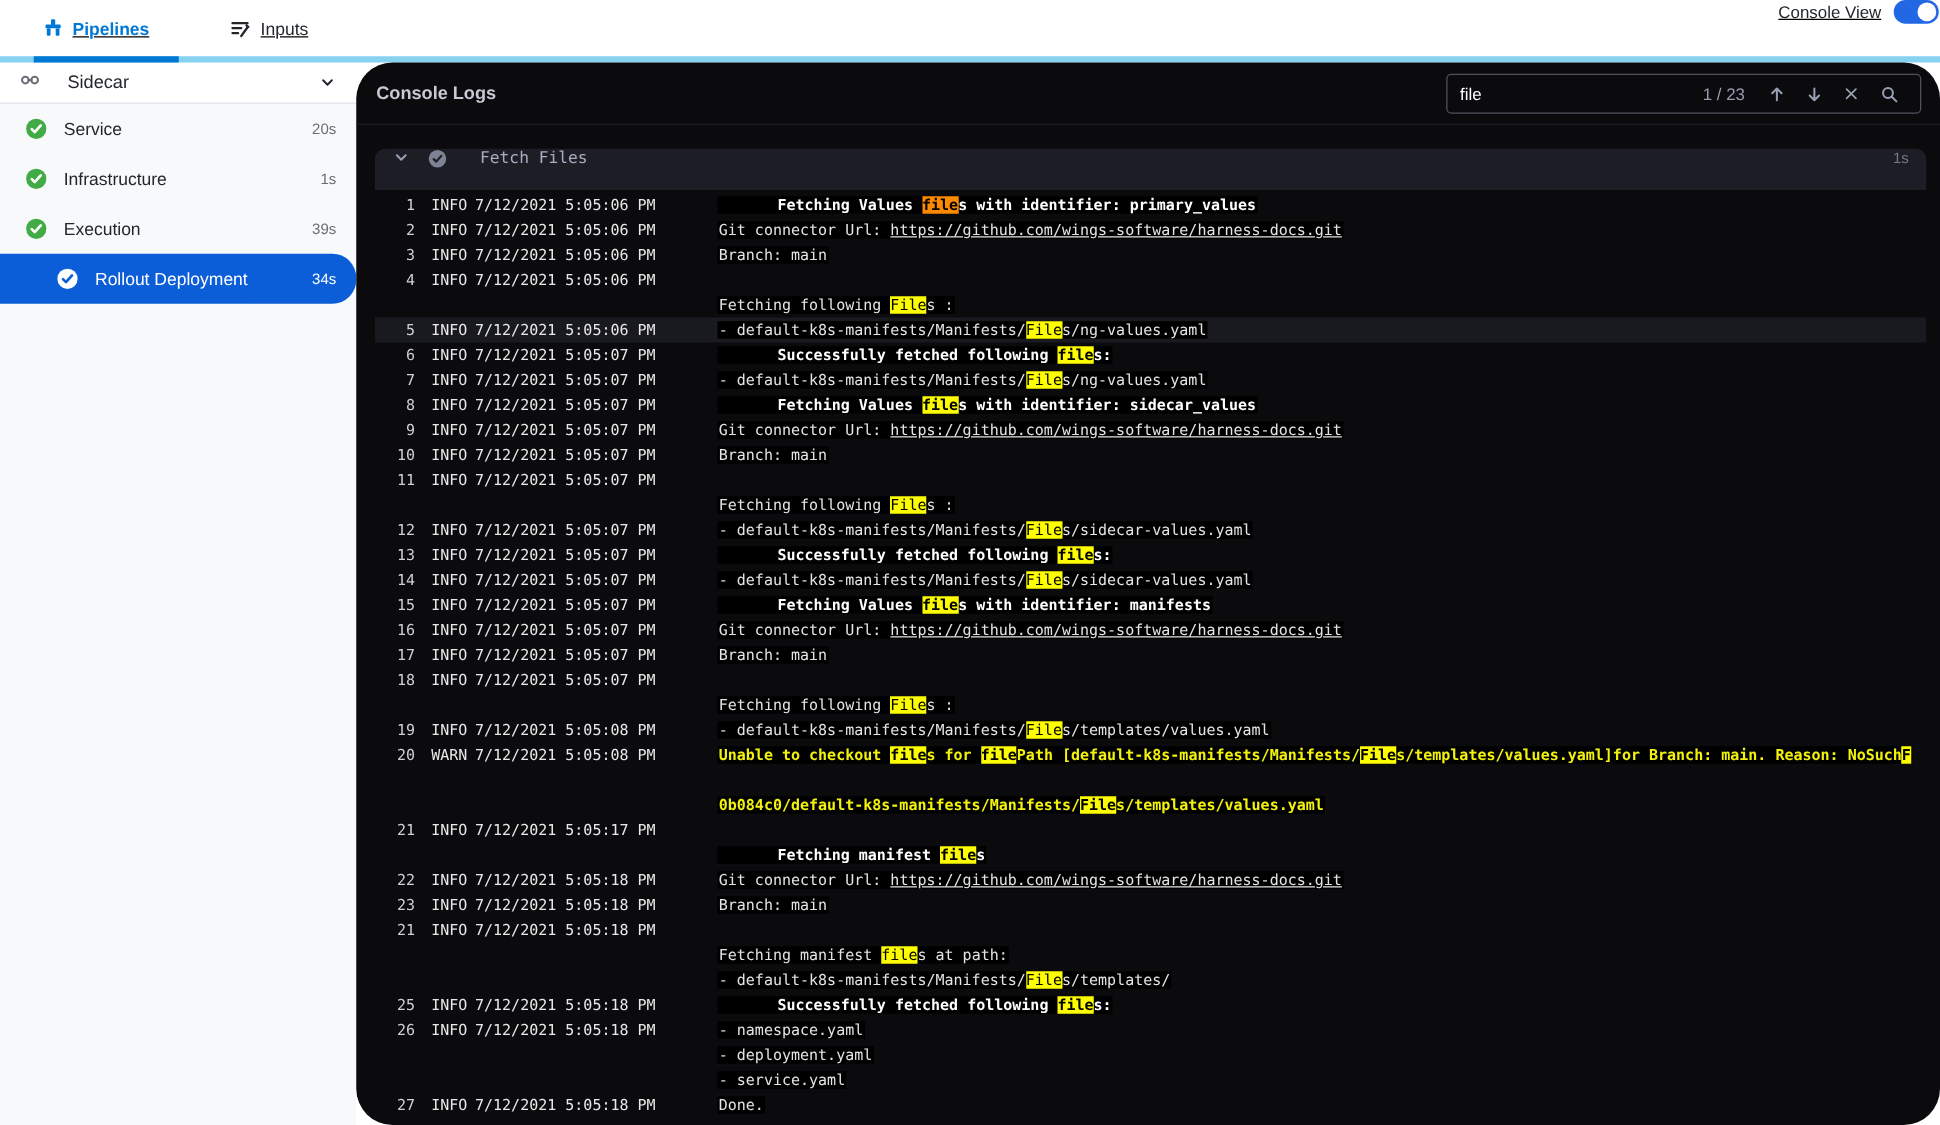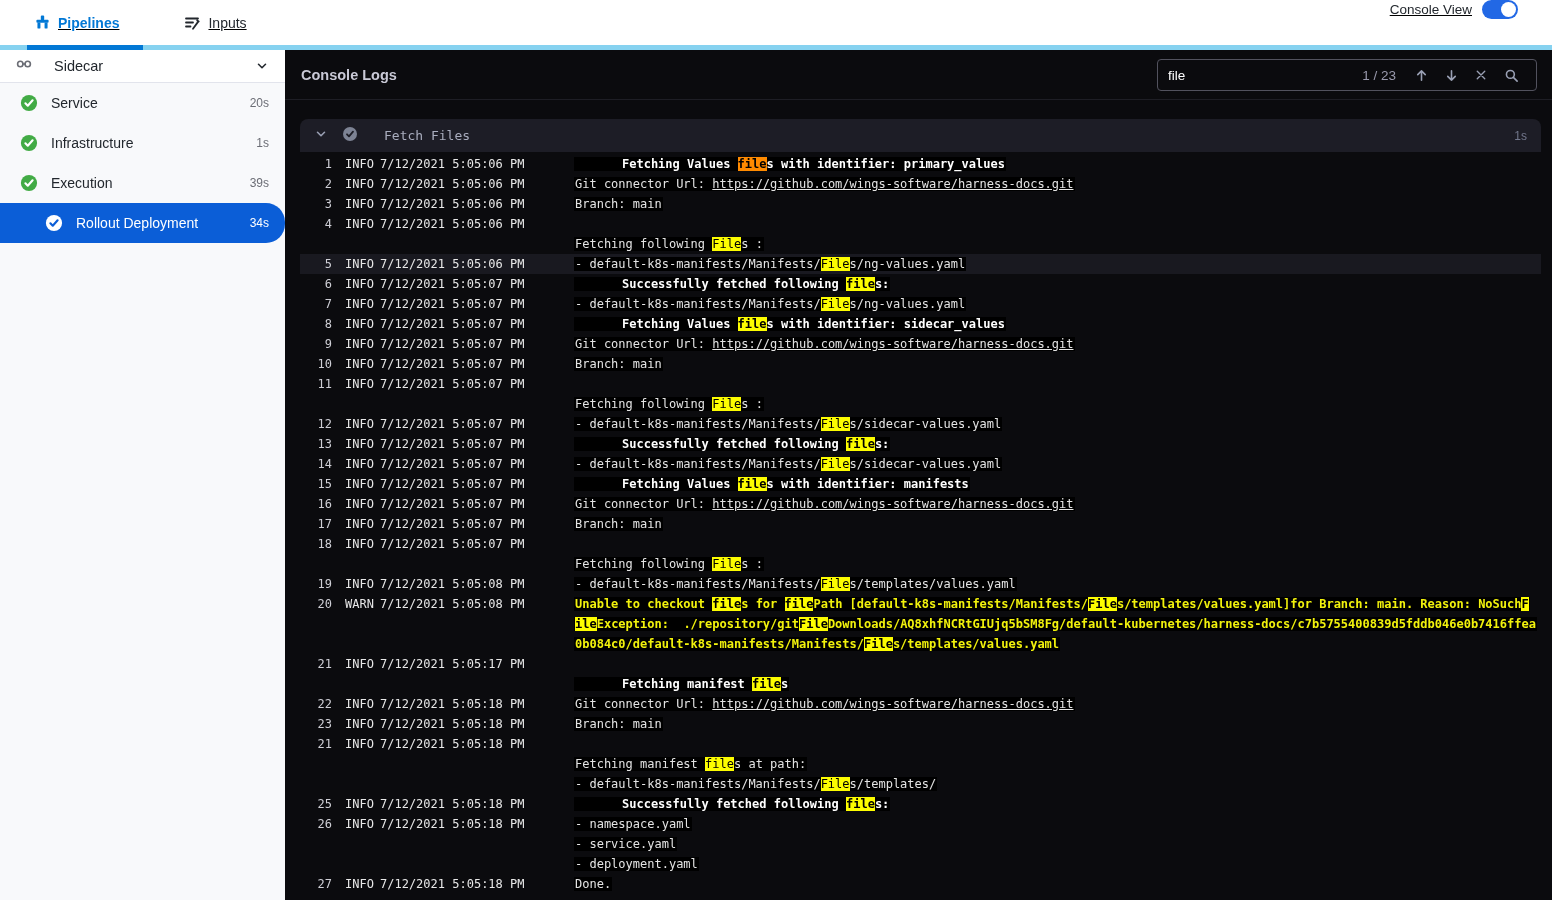--- a/index.html
+++ b/index.html
@@ -7,21 +7,21 @@
     font-family:"Liberation Sans", sans-serif; }
 
   
   .topbar { height:45px; background:#ffffff; display:flex; align-items:flex-start; position:relative;text-decoration:underline; }
   .tab { display:flex; align-items:center; gap:8px; font-size:14px; color:#22272d;
     padding:0 10px; height:100%; cursor:pointer; }
   .tab.tab-pipelines { margin-left:25px; }
   .tab.tab-inputs { margin-left:45px; }
   .tab.active { color:#0278d5; font-weight:bold; }
   .tab .icon { display:flex; align-items:center; }
-  .topbar-right { margin-left:auto; margin-right:34px; display:flex; align-items:center; gap:10px; }
+  .topbar-right { margin-left:auto; margin-right:1px; display:flex; align-items:center; gap:10px; }
   .cv-label { font-size:13.5px; color:#22272d; }
   .toggle { width:36px; height:19px; border-radius:10px; background:#2268e5; position:relative; cursor:pointer; }
   .toggle .knob { position:absolute; right:2px; top:2px; width:15px; height:15px; border-radius:50%; background:#fff; }
   .tab-underline { height:5px; background:#86d2f0; position:relative; }
   .tab-underline .active-seg { position:absolute; left:27px; top:0; width:116px; height:5px; background:#0278d5; }
 
   
   .layout { display:flex; height:850px; }
 
   
@@ -32,34 +32,34 @@
   .sidebar-header .chev { margin-left:auto; display:flex; }
   .side-item { height:40px; display:flex; align-items:center; padding:0 16px 0 20px; gap:13px;
     font-size:14px; color:#22272d; cursor:pointer; }
   .side-item .dur { margin-left:auto; font-size:12px; color:#6b6d75; }
   .side-item.selected { background:#0b5ed7; color:#fff; border-radius:0 19px 19px 0;
     padding-left:45px; }
   .side-item.selected .dur { color:#fff; }
   .side-item .st-icon { display:flex; }
 
   
-  .console { flex:1; background:#0b0b0e; position:relative; overflow:hidden; }
+  .console { flex:1; background:#0b0b0e; position:relative; overflow:hidden;border-radius:29px; }
   .console-header { height:50px; border-bottom:1px solid #1e1e25; display:flex; align-items:center; }
   .console-title { font-size:14.5px; font-weight:bold; color:#c9c9d6; margin-left:16px; }
   .searchbox { position:absolute; right:15px; top:9px; width:380px; height:32px;
     border:1px solid #52525e; border-radius:4px; display:flex; align-items:center; padding:0 10px; }
   .searchbox input { flex:1; background:transparent; border:none; outline:none; color:#fff;
     font-size:13.5px; font-family:"Liberation Sans",sans-serif; min-width:0; }
   .searchbox .counter { color:#9a9aad; font-size:13.5px; margin-right:10px; }
   .sb-icon { display:flex; align-items:center; justify-content:center; width:30px; height:100%;
     cursor:pointer; color:#9aa0b4; }
 
   .log-section { margin:19px 11px 0 15px; }
   .section-header { height:33px; background:#1d1d26; border-radius:8px 8px 0 0;
-    display:flex; align-items:center; padding:0 14px; gap:14px; cursor:pointer; }
+    display:flex; padding:0 14px; gap:14px; cursor:pointer; }
   .section-title { font-family:"DejaVu Sans Mono", monospace; font-size:13px; color:#a9adbe; margin-left:12px; }
   .section-dur { margin-left:auto; font-size:12px; color:#72778c; }
 
   .log-lines { padding-top:2px; }
   .log-line { display:flex; height:20px; line-height:20px; white-space:pre;
     font-family:"DejaVu Sans Mono", monospace; font-size:12px; }
   .log-line.selected { background:#191920; }
   .col-num { width:32px; text-align:right; color:#cfcfd6; flex:none; }
   .col-level { width:33px; margin-left:13px; color:#e8e8e8; flex:none; }
   .col-time { width:146px; margin-left:2px; color:#e8e8e8; flex:none; }
@@ -229,30 +229,30 @@
           <div class="log-line"><span class="col-num">12</span><span class="col-level">INFO</span><span class="col-time">7/12/2021 5:05:07 PM</span><span class="col-msg"><span class="msg-bg"><span>- default-k8s-manifests/Manifests/</span><span class="hl">File</span><span>s/sidecar-values.yaml</span></span></span></div>
           <div class="log-line"><span class="col-num">13</span><span class="col-level">INFO</span><span class="col-time">7/12/2021 5:05:07 PM</span><span class="col-msg"><span class="msg-bg bold"><span>Successfully fetched following </span><span class="hl">file</span><span>s:</span></span></span></div>
           <div class="log-line"><span class="col-num">14</span><span class="col-level">INFO</span><span class="col-time">7/12/2021 5:05:07 PM</span><span class="col-msg"><span class="msg-bg"><span>- default-k8s-manifests/Manifests/</span><span class="hl">File</span><span>s/sidecar-values.yaml</span></span></span></div>
           <div class="log-line"><span class="col-num">15</span><span class="col-level">INFO</span><span class="col-time">7/12/2021 5:05:07 PM</span><span class="col-msg"><span class="msg-bg bold"><span>Fetching Values </span><span class="hl">file</span><span>s with identifier: manifests</span></span></span></div>
           <div class="log-line"><span class="col-num">16</span><span class="col-level">INFO</span><span class="col-time">7/12/2021 5:05:07 PM</span><span class="col-msg"><span class="msg-bg"><span>Git connector Url: </span><span class="link">https://github.com/wings-software/harness-docs.git</span></span></span></div>
           <div class="log-line"><span class="col-num">17</span><span class="col-level">INFO</span><span class="col-time">7/12/2021 5:05:07 PM</span><span class="col-msg"><span class="msg-bg"><span>Branch: main</span></span></span></div>
           <div class="log-line"><span class="col-num">18</span><span class="col-level">INFO</span><span class="col-time">7/12/2021 5:05:07 PM</span><span class="col-msg"></span></div>
           <div class="log-line"><span class="col-num"></span><span class="col-level"></span><span class="col-time"></span><span class="col-msg"><span class="msg-bg"><span>Fetching following </span><span class="hl">File</span><span>s :</span></span></span></div>
           <div class="log-line"><span class="col-num">19</span><span class="col-level">INFO</span><span class="col-time">7/12/2021 5:05:08 PM</span><span class="col-msg"><span class="msg-bg"><span>- default-k8s-manifests/Manifests/</span><span class="hl">File</span><span>s/templates/values.yaml</span></span></span></div>
           <div class="log-line"><span class="col-num">20</span><span class="col-level">WARN</span><span class="col-time">7/12/2021 5:05:08 PM</span><span class="col-msg"><span class="msg-bg warn"><span>Unable to checkout </span><span class="hl">file</span><span>s for </span><span class="hl">file</span><span>Path [default-k8s-manifests/Manifests/</span><span class="hl">File</span><span>s/templates/values.yaml]for Branch: main. Reason: NoSuch</span><span class="hl">F</span></span></span></div>
-          <div class="log-line"><span class="col-num"></span><span class="col-level"></span><span class="col-time"></span><span class="col-msg"><span class="msg-bg warn"><span class="hl">ile</span><span>Exception:  ./repository/git</span><span class="hl">File</span><span>Downloads/AQ8xhfNCRtGIUjq5bSM8Fg/default-kubernetes/harness-docs/c7b5755400839d5fddb046e0b7416ffea</span></span></span></div>
+          <div class="log-line"><span class="col-num"></span><span class="col-level"></span><span class="col-time"></span></div>
           <div class="log-line"><span class="col-num"></span><span class="col-level"></span><span class="col-time"></span><span class="col-msg"><span class="msg-bg warn"><span>0b084c0/default-k8s-manifests/Manifests/</span><span class="hl">File</span><span>s/templates/values.yaml</span></span></span></div>
           <div class="log-line"><span class="col-num">21</span><span class="col-level">INFO</span><span class="col-time">7/12/2021 5:05:17 PM</span><span class="col-msg"></span></div>
           <div class="log-line"><span class="col-num"></span><span class="col-level"></span><span class="col-time"></span><span class="col-msg"><span class="msg-bg bold"><span>Fetching manifest </span><span class="hl">file</span><span>s</span></span></span></div>
           <div class="log-line"><span class="col-num">22</span><span class="col-level">INFO</span><span class="col-time">7/12/2021 5:05:18 PM</span><span class="col-msg"><span class="msg-bg"><span>Git connector Url: </span><span class="link">https://github.com/wings-software/harness-docs.git</span></span></span></div>
           <div class="log-line"><span class="col-num">23</span><span class="col-level">INFO</span><span class="col-time">7/12/2021 5:05:18 PM</span><span class="col-msg"><span class="msg-bg"><span>Branch: main</span></span></span></div>
           <div class="log-line"><span class="col-num">21</span><span class="col-level">INFO</span><span class="col-time">7/12/2021 5:05:18 PM</span><span class="col-msg"></span></div>
           <div class="log-line"><span class="col-num"></span><span class="col-level"></span><span class="col-time"></span><span class="col-msg"><span class="msg-bg"><span>Fetching manifest </span><span class="hl">file</span><span>s at path:</span></span></span></div>
           <div class="log-line"><span class="col-num"></span><span class="col-level"></span><span class="col-time"></span><span class="col-msg"><span class="msg-bg"><span>- default-k8s-manifests/Manifests/</span><span class="hl">File</span><span>s/templates/</span></span></span></div>
           <div class="log-line"><span class="col-num">25</span><span class="col-level">INFO</span><span class="col-time">7/12/2021 5:05:18 PM</span><span class="col-msg"><span class="msg-bg bold"><span>Successfully fetched following </span><span class="hl">file</span><span>s:</span></span></span></div>
           <div class="log-line"><span class="col-num">26</span><span class="col-level">INFO</span><span class="col-time">7/12/2021 5:05:18 PM</span><span class="col-msg"><span class="msg-bg"><span>- namespace.yaml</span></span></span></div>
+          <div class="log-line"><span class="col-num"></span><span class="col-level"></span><span class="col-time"></span><span class="col-msg"><span class="msg-bg"><span>- deployment.yaml</span></span></span></div>
           <div class="log-line"><span class="col-num"></span><span class="col-level"></span><span class="col-time"></span><span class="col-msg"><span class="msg-bg"><span>- service.yaml</span></span></span></div>
-          <div class="log-line"><span class="col-num"></span><span class="col-level"></span><span class="col-time"></span><span class="col-msg"><span class="msg-bg"><span>- deployment.yaml</span></span></span></div>
           <div class="log-line"><span class="col-num">27</span><span class="col-level">INFO</span><span class="col-time">7/12/2021 5:05:18 PM</span><span class="col-msg"><span class="msg-bg"><span>Done.</span></span></span></div>
         </div>
     </div>
   </main>
 </div>
 
 </body></html>

